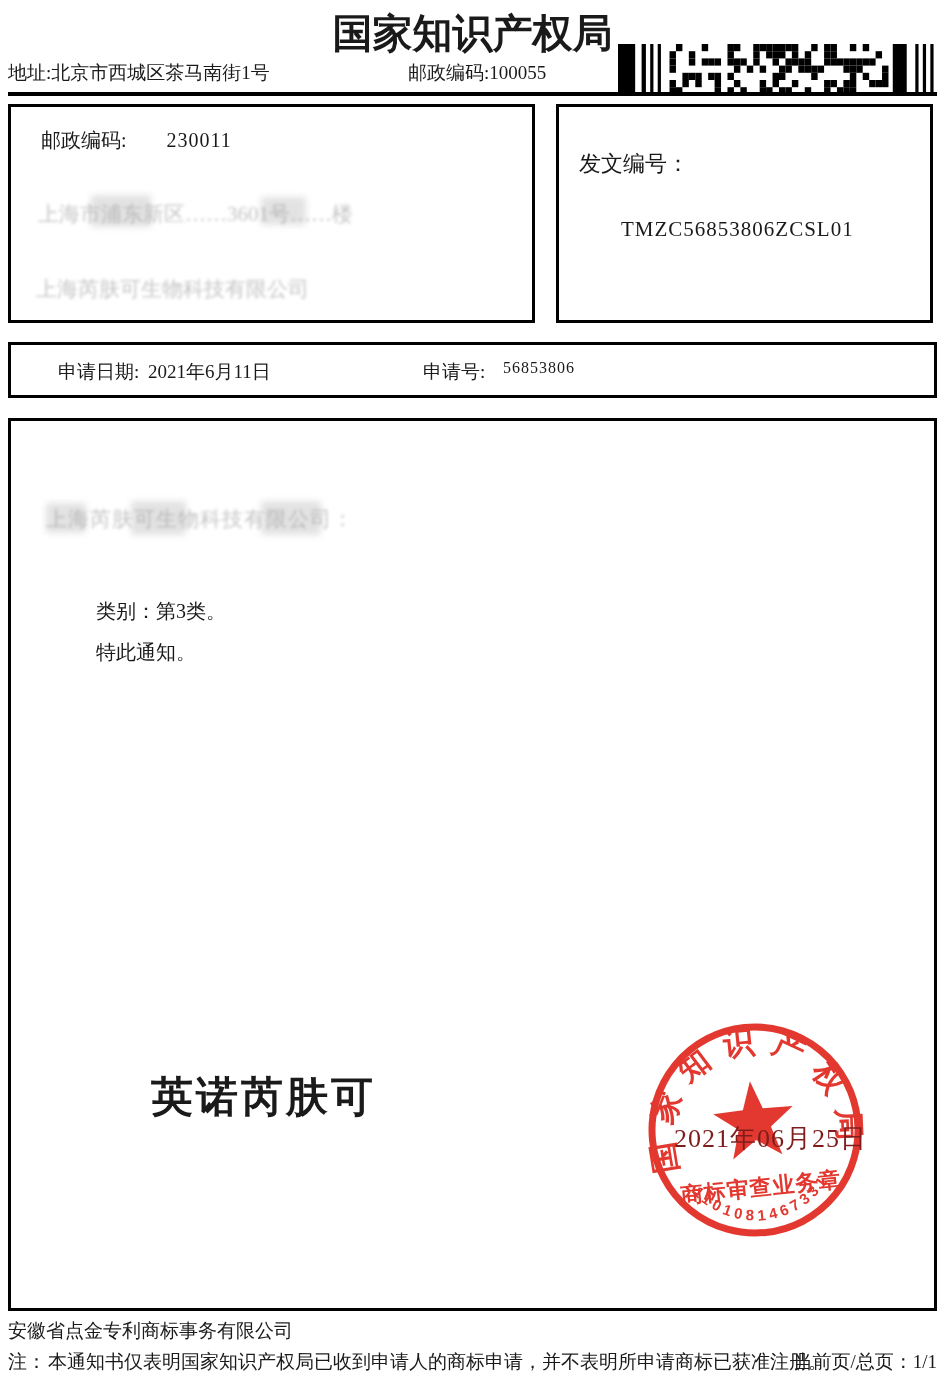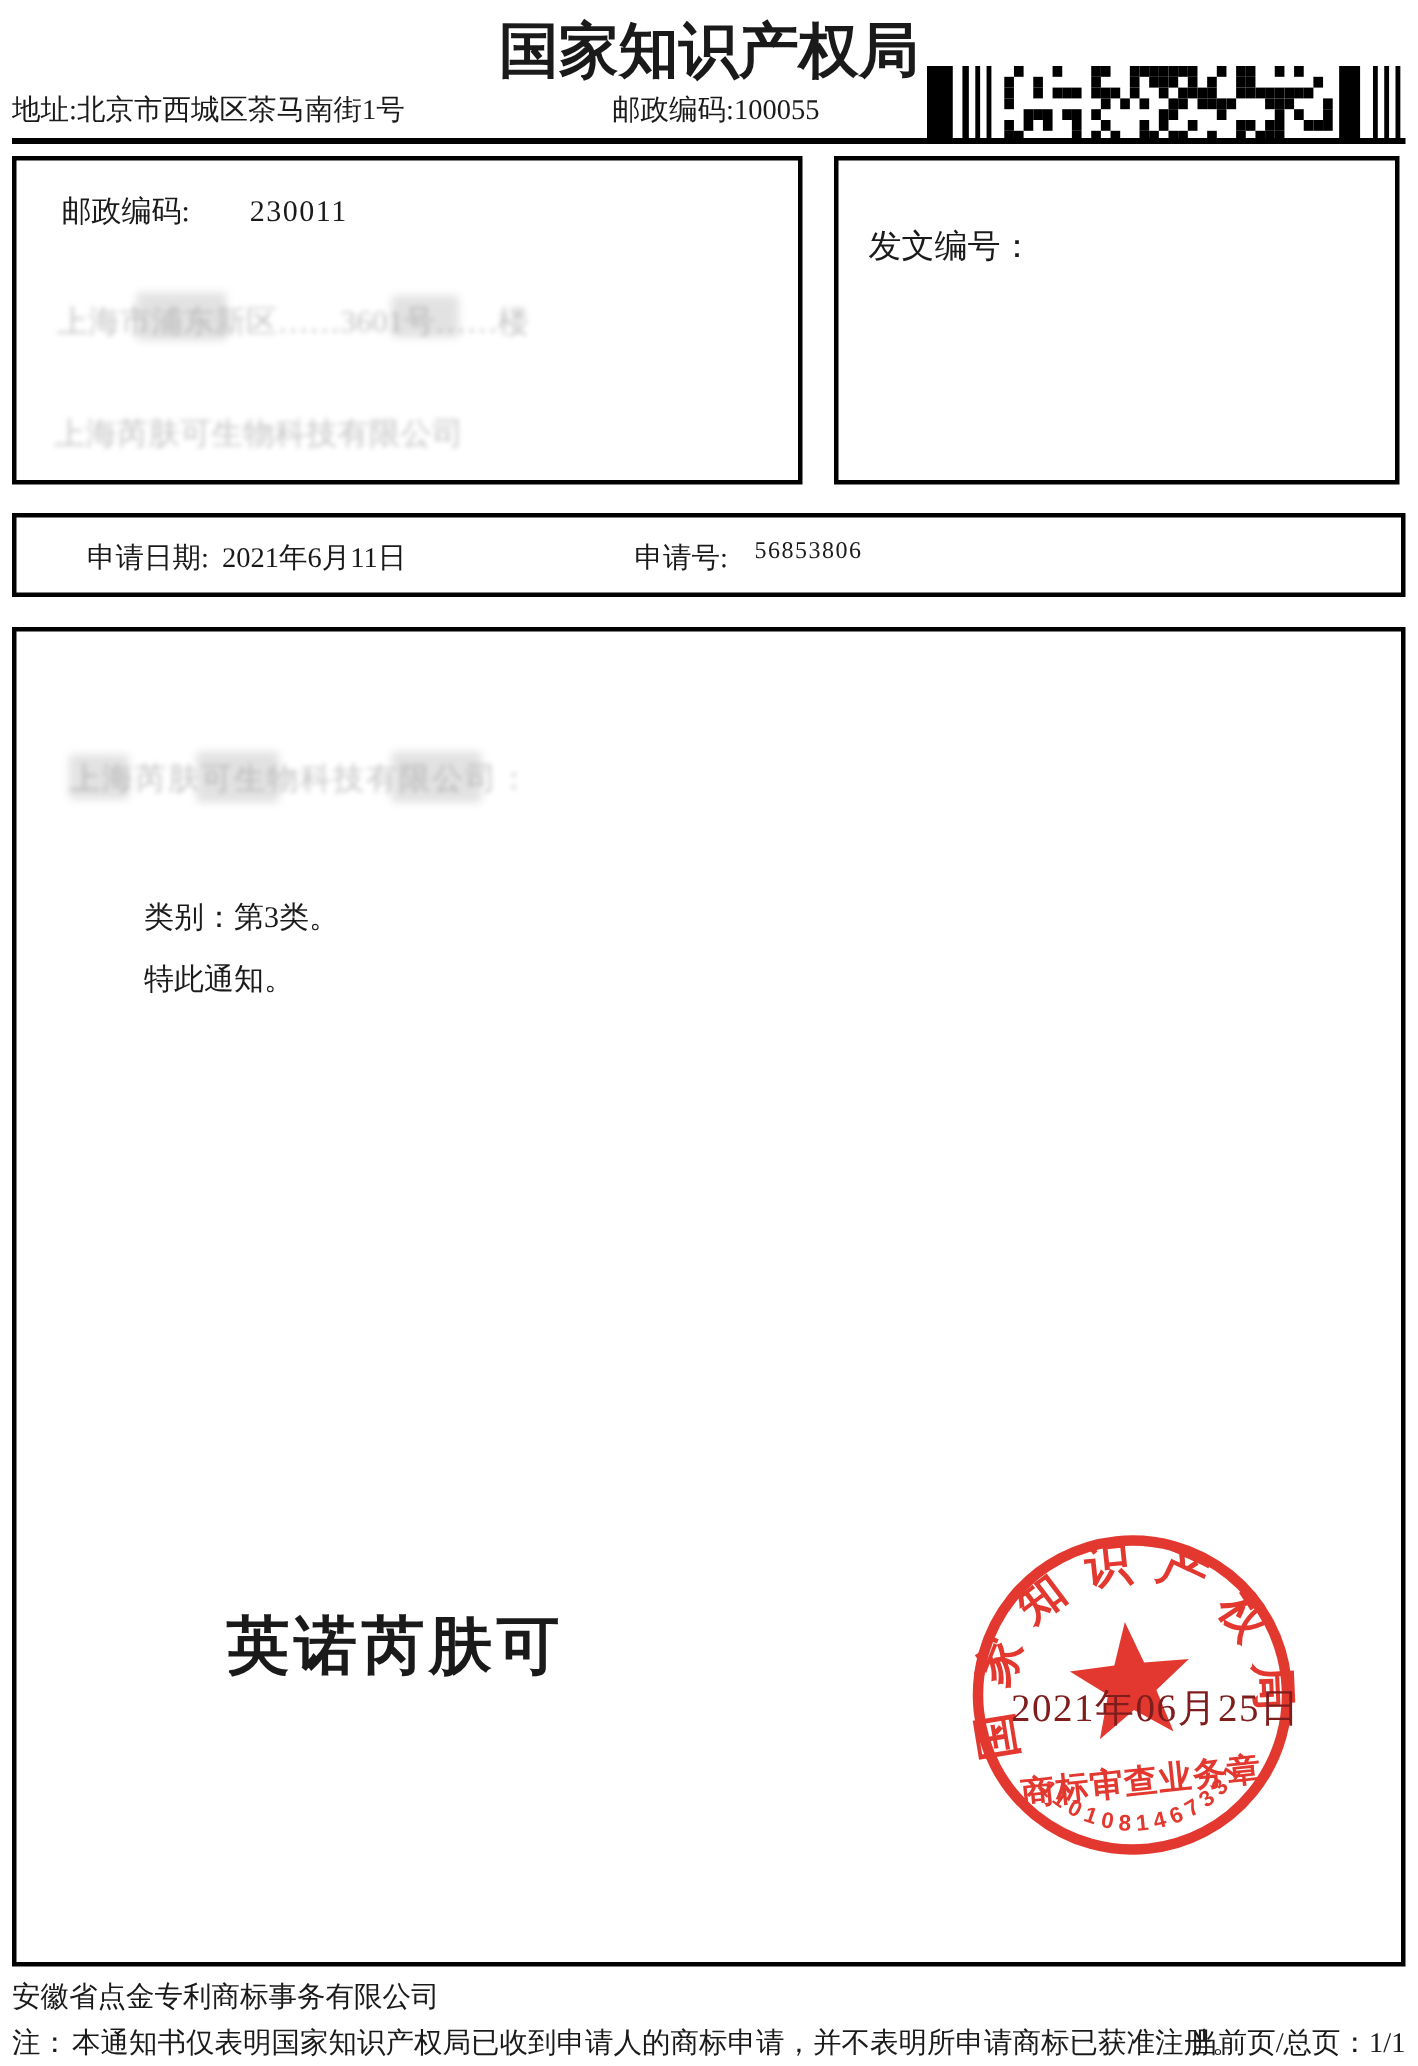--- a/index.html
+++ b/index.html
@@ -184,20 +184,21 @@
       <span>邮政编码:</span><span class="postal-val">230011</span>
     </div>
     <div class="blur-line recip-addr">上海市浦东新区……3601号……楼</div>
     <div class="smudge" style="left:80px;top:88px;width:60px;height:32px;"></div>
     <div class="smudge" style="left:250px;top:90px;width:45px;height:28px;"></div>
     <div class="blur-line recip-comp">上海芮肤可生物科技有限公司</div>
   </div>
 
   <div class="box dispatch-box">
     <div class="dispatch-label">发文编号：</div>
+    <div class="dispatch-number">TMZC56853806ZCSL01</div>
   </div>
 
   <div class="box app-bar">
     <span class="app-date-label">申请日期:</span>
     <span class="app-date">2021年6月11日</span>
     <span class="app-no-label">申请号:</span>
     <span class="app-no">56853806</span>
   </div>
 
   <div class="box main-box">

